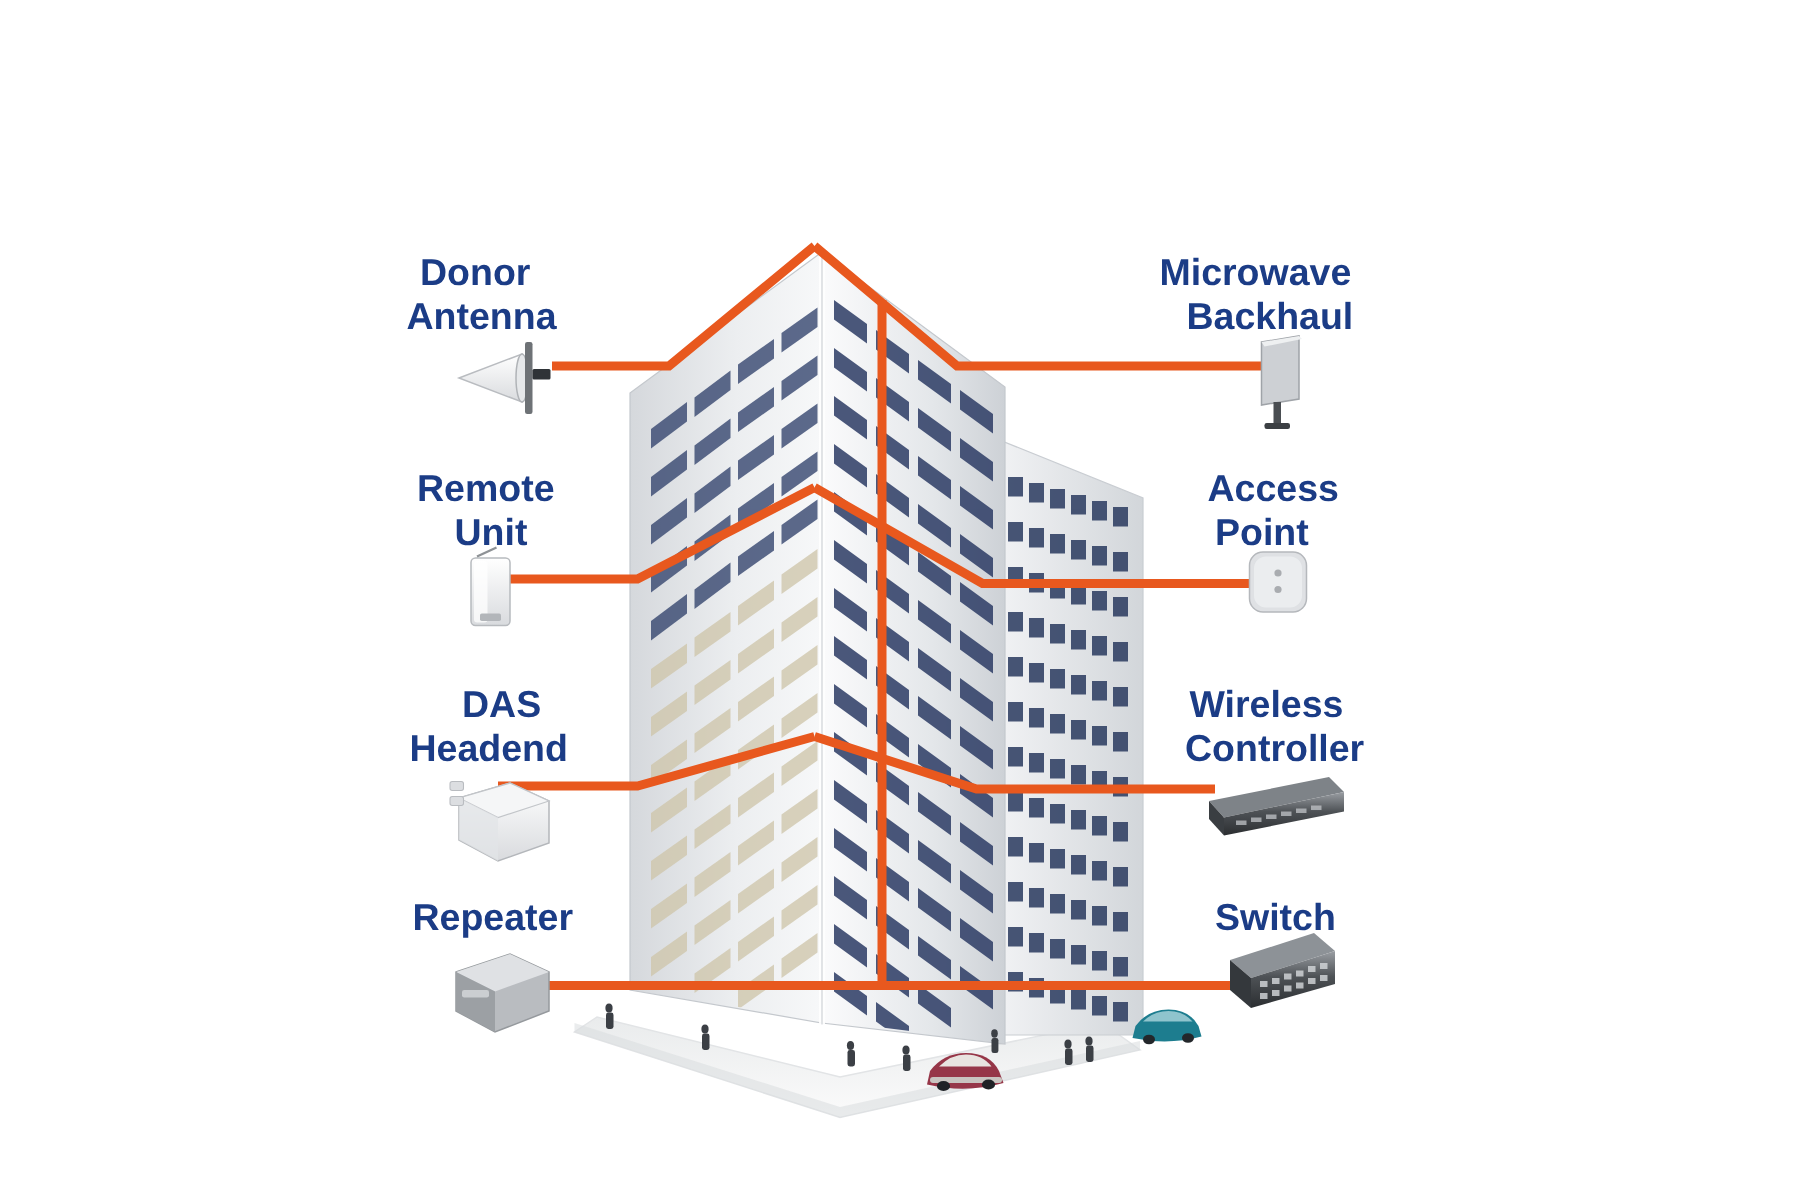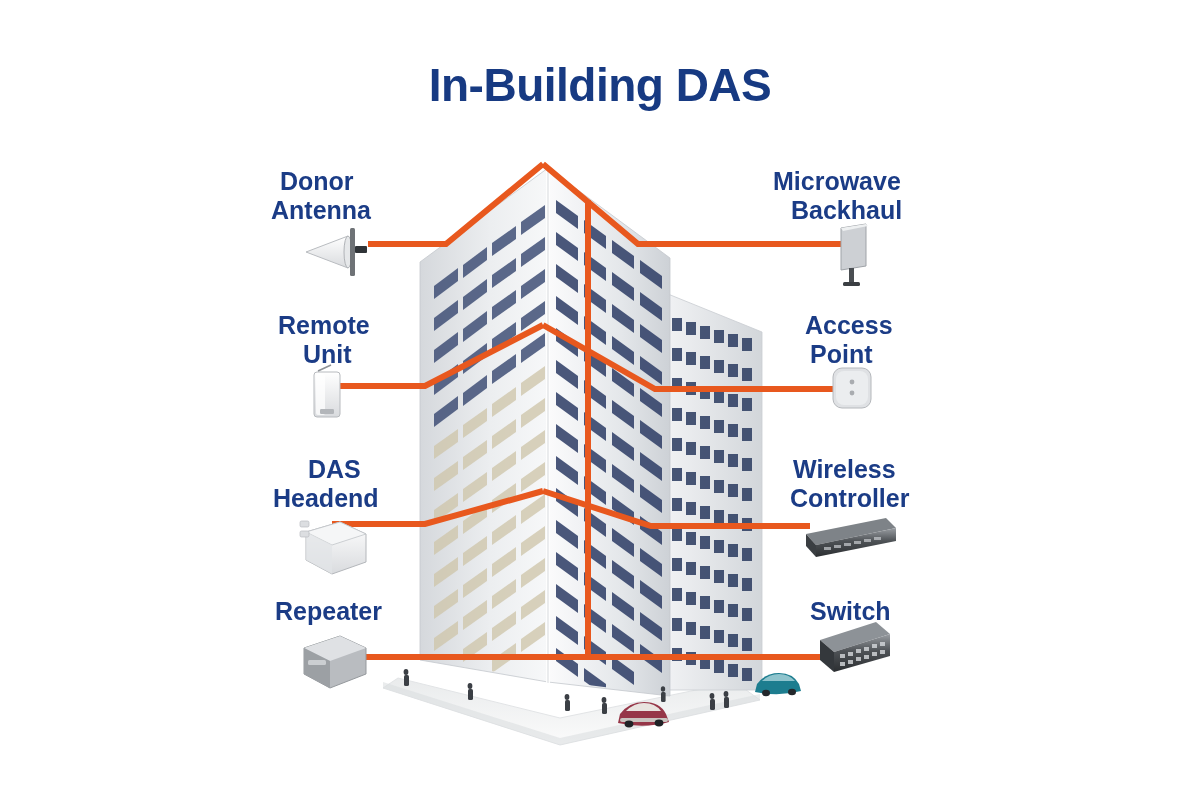--- a/index.html
+++ b/index.html
@@ -46,21 +46,20 @@
     fill: #1b3c86;
   }
   .lbl-right { text-anchor: start; }
   .lbl-left  { text-anchor: start; }
 </style>
 </head>
 <body>
 
 <div id="stage">
 
-  <div id="diagram-title">In-Building DAS</div>
 
   <svg id="scene" viewBox="0 0 1200 800">
     <defs>
       <linearGradient id="gFaceLeft" x1="0" y1="0" x2="1" y2="0">
         <stop offset="0%" stop-color="#d5d8dc"></stop>
         <stop offset="55%" stop-color="#eceef0"></stop>
         <stop offset="100%" stop-color="#f7f8f9"></stop>
       </linearGradient>
       <linearGradient id="gFaceRight" x1="0" y1="0" x2="1" y2="0">
         <stop offset="0%" stop-color="#fbfbfc"></stop>

